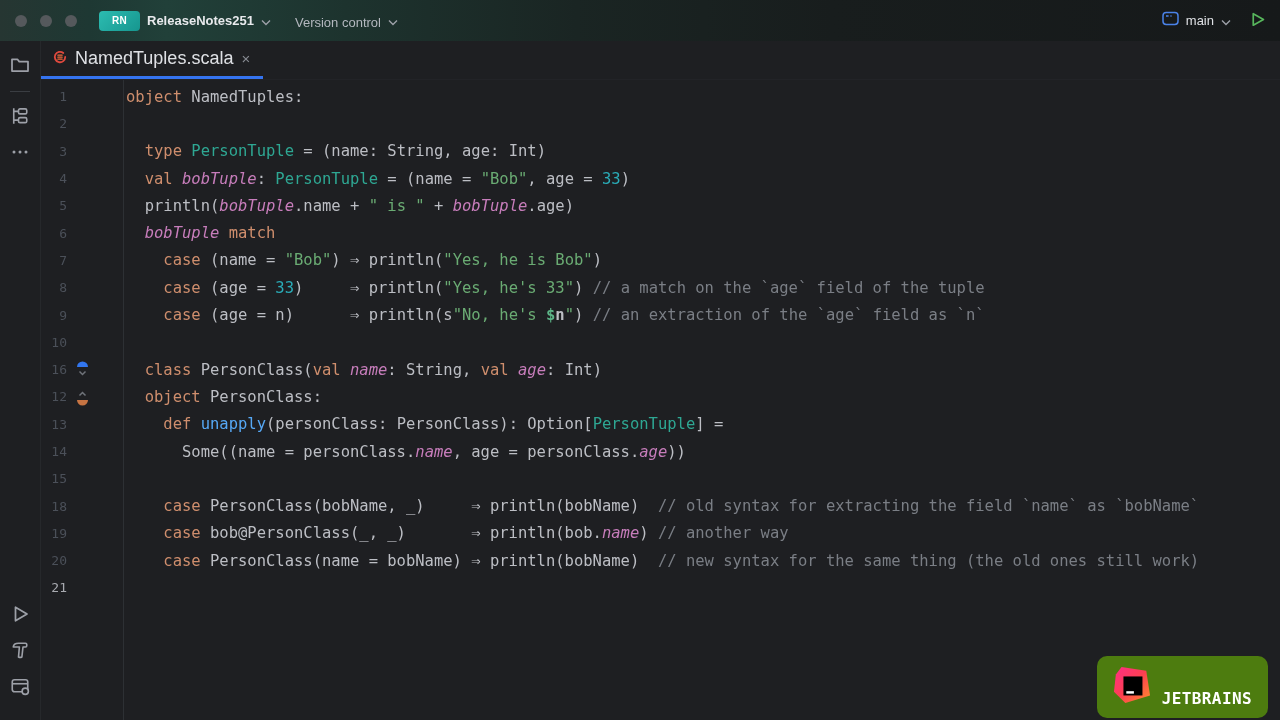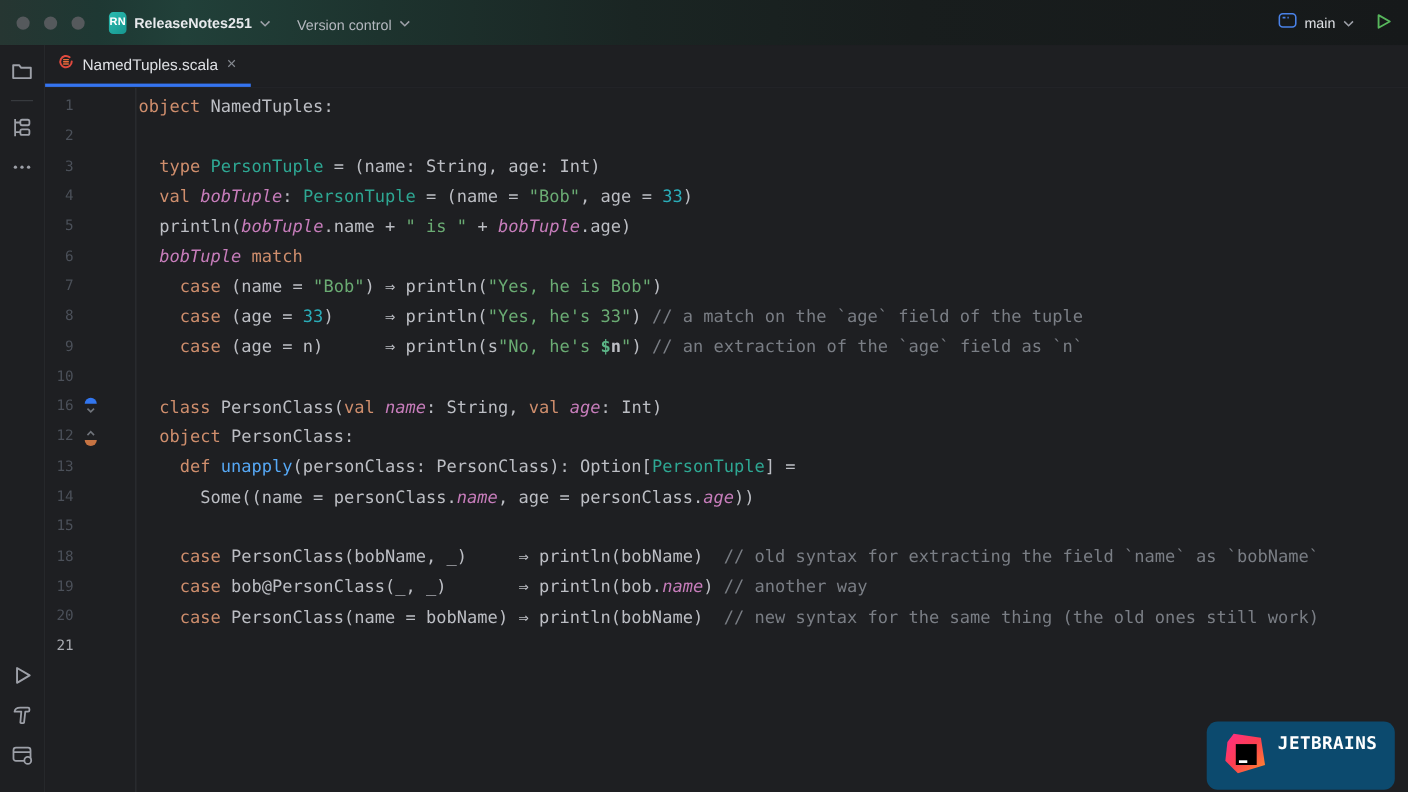--- a/index.html
+++ b/index.html
@@ -6,21 +6,21 @@
   html,body { width:1280px; height:720px; overflow:hidden; background:#1E1F22;
               font-family:"Liberation Sans", sans-serif; }
   .app { width:1280px; height:720px; display:flex; flex-direction:column; }
 
   
   .titlebar { height:41px; flex:0 0 41px; display:flex; align-items:center;
     background:linear-gradient(90deg,#263632 0%,#1e3833 7%,#214039 13%,#1d332e 27%,#1a2523 45%,#181d1d 65%,#16191a 100%); }
   .lights { display:flex; align-items:center; gap:13px; padding:0 0 0 15px; }
   .dot { width:12px; height:12px; border-radius:50%; background:#55595c; display:inline-block; }
   .proj { display:flex; align-items:center; gap:7px; margin-left:22px; cursor:default; }
-  .rn-badge { width:16px; height:20px; border-radius:4px; background:linear-gradient(135deg,#2cbcb1,#16968f);
+  .rn-badge { width:41px; height:20px; border-radius:4px; background:linear-gradient(135deg,#2cbcb1,#16968f);
     color:#fff; font-size:10px; font-weight:bold; display:flex; align-items:center; justify-content:center; letter-spacing:.2px; }
   .proj-name { color:#E8EAED; font-size:13px; font-weight:600; }
   .vcs { display:flex; align-items:flex-end; gap:7px; margin-left:24px; }
   .vcs-label { color:#B4B8BF; font-size:13px; }
   .chev { display:inline-block; }
   .tb-spacer { flex:1; }
   .branch { display:flex; align-items:center; gap:7px; margin-right:18px; }
   .branch-name { color:#DFE1E5; font-size:13px; }
   .runbtn { background:none; border:none; margin-right:14px; cursor:pointer; display:flex; align-items:center; }
 
@@ -31,21 +31,21 @@
   .strip .sicon { width:28px; height:28px; display:flex; align-items:center; justify-content:center;
     border-radius:5px; margin-bottom:8px; cursor:pointer; }
   .strip .divider { width:20px; height:1px; background:#3a3d42; margin:4px 0 10px 0; }
   .strip .grow { flex:1; }
 
   .content { flex:1; display:flex; flex-direction:column; min-width:0; }
   .tabbar { height:39px; flex:0 0 39px; background:#1E1F22; display:flex; align-items:stretch;
     border-bottom:1px solid #222327; }
   .tab { display:flex; align-items:center; gap:7px; padding:0 12px 0 11px;
     border-bottom:3px solid #3574F0; cursor:pointer; }
-  .tab-label { color:#DFE1E5; font-size:14px; }
+  .tab-label { color:#DFE1E5; font-size:18px; }
   .tab-close { color:#878B92; font-size:15px; line-height:1; cursor:pointer; padding:0 1px; }
 
   
   .editor { position:relative; flex:1; background:#1E1F22; overflow:hidden; padding-top:3px;
     font-family:"DejaVu Sans Mono","Liberation Mono",monospace; }
   .gutter-rule { position:absolute; left:82px; top:0; bottom:0; width:1px; background:#2d3034; }
   .line { display:flex; height:27.3px; align-items:center; white-space:pre; }
   .ln { width:26px; flex:0 0 26px; text-align:right; color:#4B5059; font-size:13px; }
   .ln.cur { color:#A8AAB0; }
   .gicon { width:56px; flex:0 0 56px; display:flex; align-items:center; padding-left:9px; }
@@ -56,22 +56,22 @@
   .id { color:#C77DBB; font-style:italic; }
   .st { color:#6AAB73; }
   .nu { color:#2AACB8; }
   .fn { color:#BCBEC4; }
   .md { color:#56A8F5; }
   .cm { color:#7A7E85; }
   .sb { color:#5CB487; font-weight:bold; }
   .plb { color:#BCBEC4; font-weight:bold; }
 
   
-  .jb-badge { position:absolute; right:12px; bottom:2px; background:#0c4a6e; border-radius:10px;
-    display:flex; align-items:flex-start; gap:11px; padding:10px 16px; }
+  .jb-badge { position:absolute; right:12px; bottom:2px; background:#4d7c0f; border-radius:10px;
+    display:flex; align-items:flex-end; gap:11px; padding:10px 16px; }
   .jb-text { color:#fff; font-size:16px; font-weight:800; letter-spacing:.4px; }
 </style>
 </head>
 <body>
 
 <div class="app">
 
   <header class="titlebar">
     <div class="lights">
       <span class="dot"></span>

